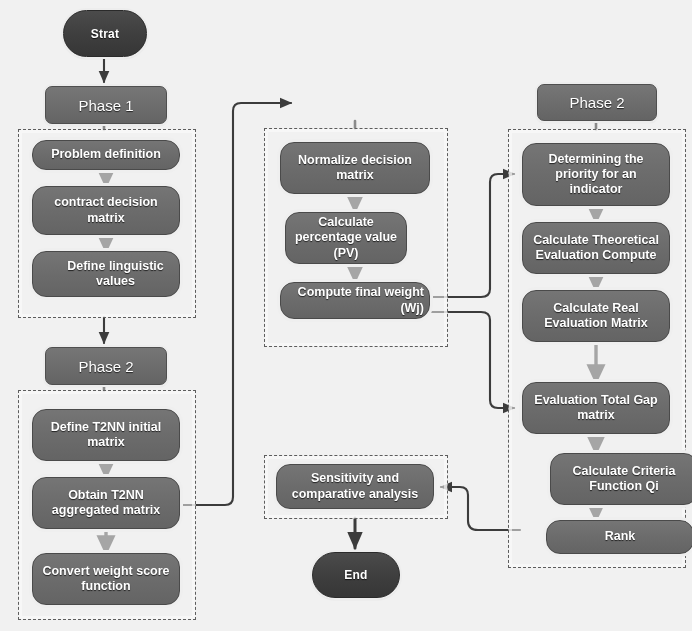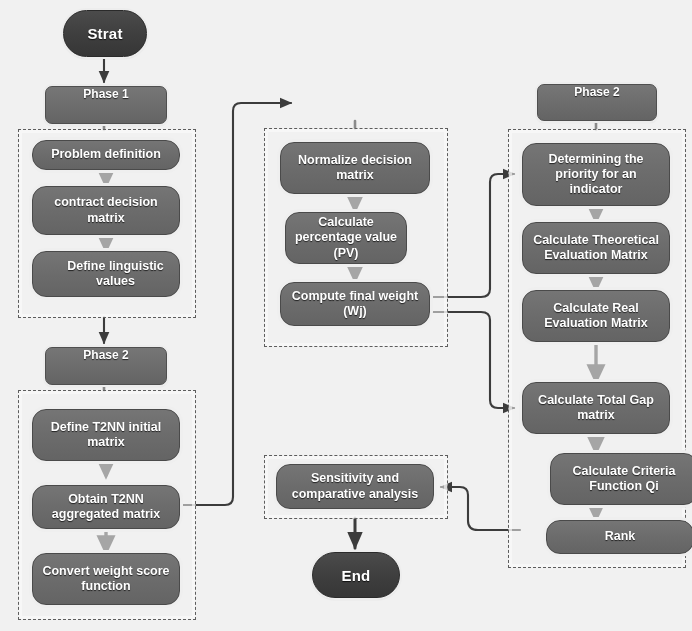--- a/index.html
+++ b/index.html
@@ -23,36 +23,36 @@
 
   
   .term{
     position:absolute;
     display:flex;align-items:center;justify-content:center;
     background:linear-gradient(180deg,#4b4b4b 0%,#3e3e3e 55%,#363636 100%);
     border:1px solid #2a2a2a;
     border-radius:40px;
     box-shadow:0 0 0 2px #ededed, 0 1px 2px rgba(0,0,0,.35);
     color:#ffffff;
-    font-size:15px;font-weight:bold;
+    font-size:12px;font-weight:bold;
     text-shadow:0 1px 1px rgba(0,0,0,.75);
     letter-spacing:.2px;
     z-index:3;
   }
 
   
   .phase{
     position:absolute;
-    display:flex;justify-content:center;
+    display:flex;align-items:center;justify-content:center;
     background:linear-gradient(180deg,#767676 0%,#6d6d6d 50%,#646464 100%);
     border:1px solid #4f4f4f;
     border-radius:7px;
     box-shadow:0 0 0 2px #ededed, 0 1px 2px rgba(0,0,0,.28);
     color:#fff;
-    font-size:12px;font-weight:bold;
+    font-size:15px;font-weight:normal;
     text-shadow:0 1px 1px rgba(0,0,0,.7);
     z-index:3;
   }
 
   
   .group{
     position:absolute;
     border:1.6px dashed #5d5d5d;
     background:rgba(240,240,240,.55);
     box-shadow:inset 0 0 0 3px rgba(250,250,250,.65);
@@ -161,52 +161,52 @@
   <div class="node" style="left:32px;top:186px;width:148px;height:49px;">
     <span>contract decision matrix</span>
   </div>
   <div class="node" style="left:32px;top:251px;width:148px;height:46px;padding-left:24px;">
     <span>Define linguistic values</span>
   </div>
 
   <div class="node" style="left:32px;top:409px;width:148px;height:52px;">
     <span>Define T2NN initial matrix</span>
   </div>
-  <div class="node" style="left:32px;top:477px;width:148px;height:44px;margin-top:8px;">
+  <div class="node" style="left:32px;top:477px;width:148px;height:52px;">
     <span>Obtain T2NN aggregated matrix</span>
   </div>
   <div class="node" style="left:32px;top:553px;width:148px;height:52px;">
     <span>Convert weight score function</span>
   </div>
 
   <div class="node" style="left:280px;top:142px;width:150px;height:52px;">
     <span>Normalize decision matrix</span>
   </div>
   <div class="node" style="left:285px;top:212px;width:122px;height:52px;align-items:center;">
     <span>Calculate percentage value (PV)</span>
   </div>
-  <div class="node" style="left:280px;top:282px;width:150px;height:44px;">
+  <div class="node" style="left:280px;top:282px;width:150px;height:37px;text-align:right;">
     <span>Compute final weight (Wj)</span>
   </div>
 
   <div class="node" style="left:276px;top:464px;width:158px;height:45px;">
     <span>Sensitivity and comparative analysis</span>
   </div>
 
   <div class="node" style="left:522px;top:143px;width:148px;height:63px;">
     <span>Determining the priority for an indicator</span>
   </div>
   <div class="node" style="left:522px;top:222px;width:148px;height:52px;">
-    <span>Calculate Theoretical Evaluation Matrix</span>
+    <span>Calculate Theoretical Evaluation Compute</span>
   </div>
   <div class="node" style="left:522px;top:290px;width:148px;height:52px;">
     <span>Calculate Real Evaluation Matrix</span>
   </div>
   <div class="node" style="left:522px;top:382px;width:148px;height:52px;">
-    <span>Calculate Total Gap matrix</span>
+    <span>Evaluation Total Gap matrix</span>
   </div>
   <div class="node" style="left:550px;top:453px;width:148px;height:52px;">
     <span>Calculate Criteria Function Qi</span>
   </div>
   <div class="node" style="left:522px;top:520px;width:148px;height:34px;margin-left:24px;">
     <span>Rank</span>
   </div>
 
 </div>
 

